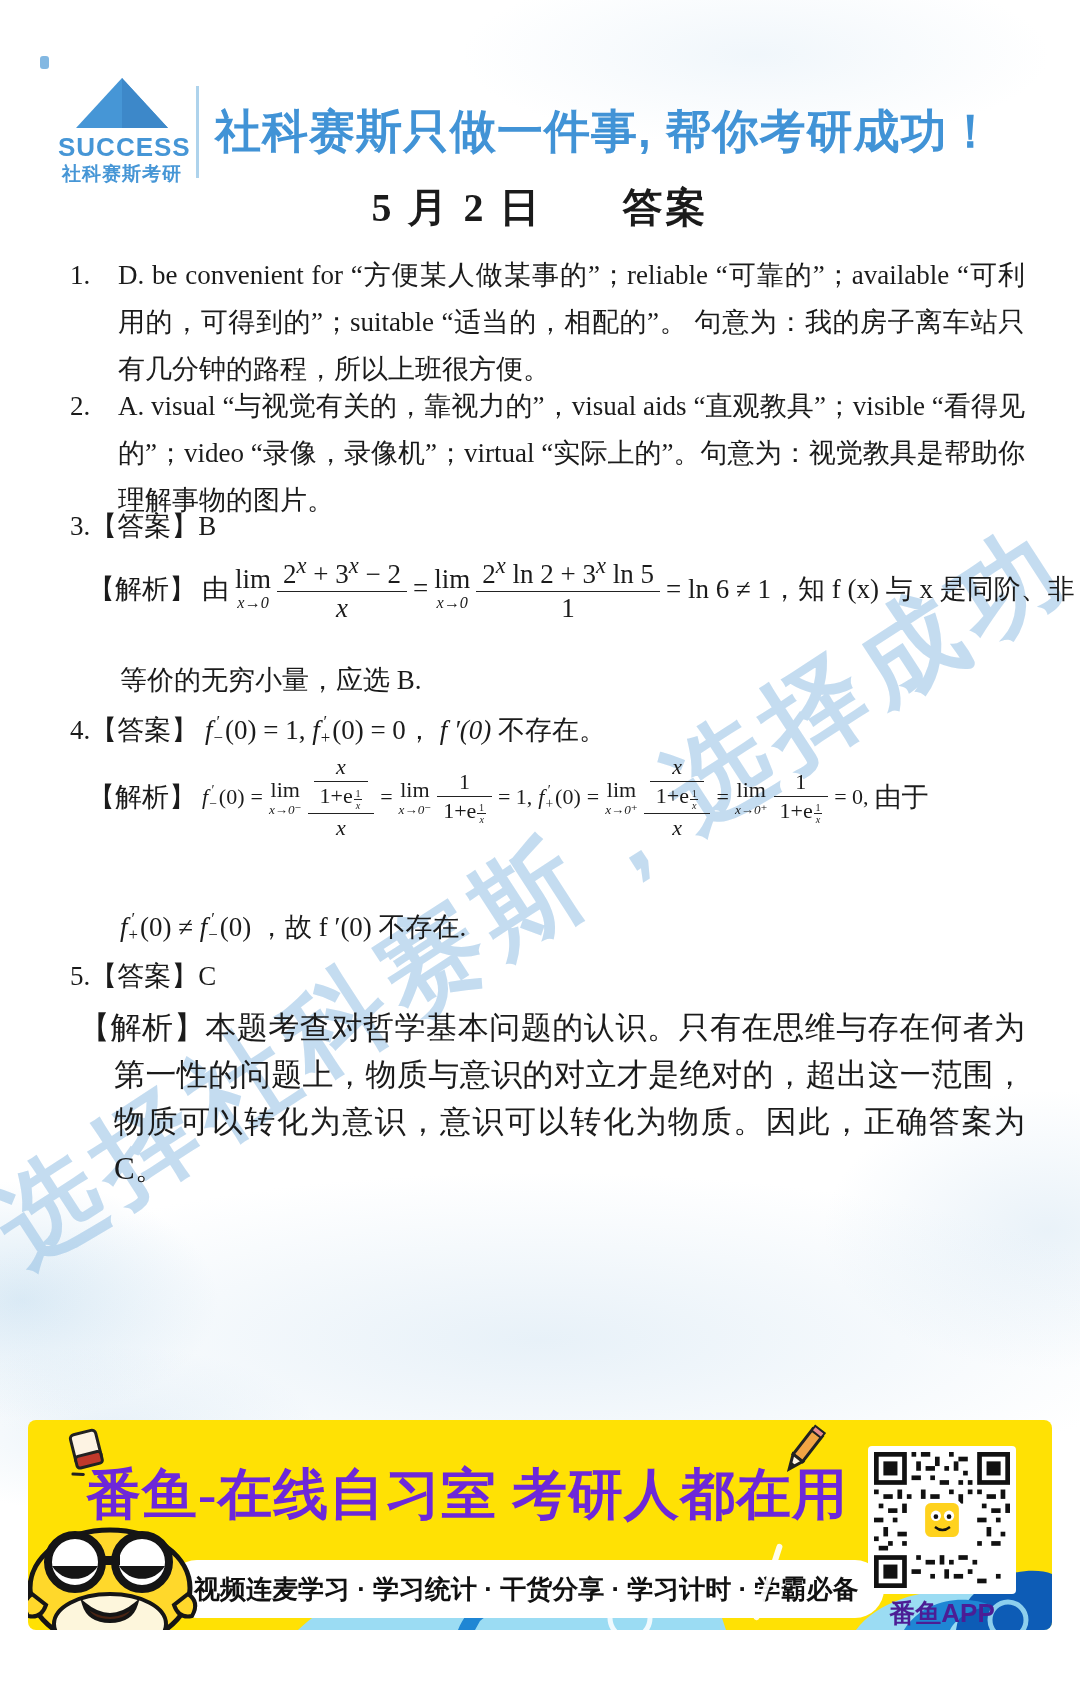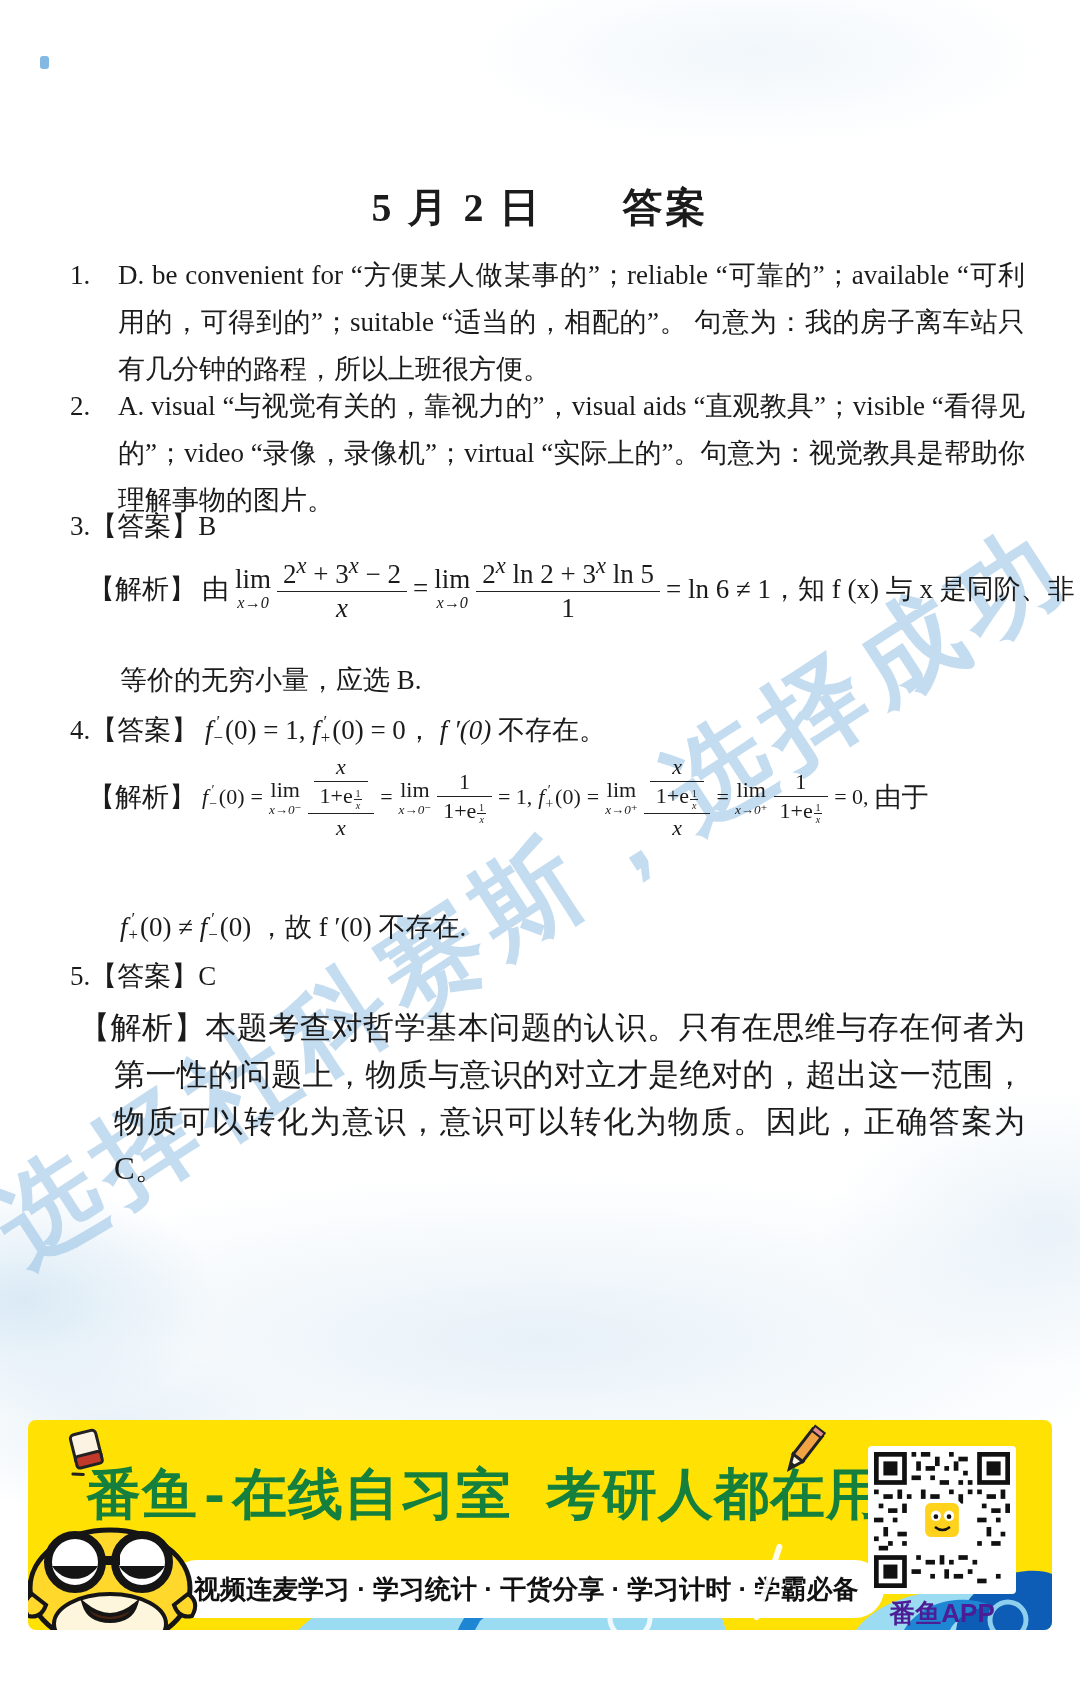--- a/index.html
+++ b/index.html
@@ -50,22 +50,22 @@
   .ss{display:inline-flex;flex-direction:column;align-items:center;font-size:0.62em;line-height:1;vertical-align:-0.28em;margin:0 2px 0 1px;}
   .ss span{display:block;height:0.95em;}
   .tfx{display:inline-flex;flex-direction:column;align-items:center;font-size:0.46em;line-height:1.1;vertical-align:0.62em;margin-left:1px;}
   .tfx .td{border-top:1px solid #222;padding:0 2px;}
   .fss{display:inline-flex;align-items:center;}
   .m4{font-size:22px;}
   .cn{font-size:27px;}
   
   .banner{position:absolute;left:28px;top:1420px;width:1024px;height:210px;z-index:3;
     background:#ffe104;border-radius:8px;overflow:hidden;}
-  .headline{position:absolute;left:58px;top:38px;font-family:Liberation Mono, monospace;
-    font-weight:900;font-size:55px;letter-spacing:1px;color:#15803d;white-space:nowrap;z-index:4;text-align:right;}
+  .headline{position:absolute;left:58px;top:38px;font-family:Liberation Serif, serif;
+    font-weight:900;font-size:55px;letter-spacing:1px;color:#6d28d9;white-space:nowrap;z-index:4;text-align:right;}
   .pill{position:absolute;left:140px;top:140px;height:58px;line-height:58px;background:#fff;border-radius:29px;
     padding:0 26px;font-family:"Liberation Sans","DejaVu Sans",sans-serif;font-weight:700;font-size:26px;color:#111;
     white-space:nowrap;z-index:4;}
   .mascot{position:absolute;left:-6px;top:104px;z-index:5;}
   .eraser{position:absolute;left:36px;top:6px;z-index:4;}
   .pencil{position:absolute;left:748px;top:2px;z-index:4;}
   .slash{position:absolute;left:737px;top:122px;width:6px;height:80px;background:#fff;border-radius:3px;
     transform:rotate(18deg);z-index:4;opacity:.92;}
   .qr{position:absolute;left:840px;top:26px;width:148px;height:148px;background:#fff;border-radius:4px;padding:6px;box-sizing:border-box;z-index:5;}
   .applabel{position:absolute;left:840px;top:176px;width:148px;text-align:center;
@@ -73,20 +73,32 @@
   .waves{position:absolute;left:0;bottom:0;width:1024px;height:72px;z-index:3;}
 </style>
 </head>
 <body>
 
 <div class="page">
 
   <div class="watermark">选择社科赛斯，选择成功</div>
   <div class="speck"></div>
 
+  <div class="header">
+    <div class="logo">
+      <svg width="96" height="54" viewBox="0 0 96 54">
+        <polygon points="48,2 94,52 2,52" fill="#4696d6"></polygon>
+        <polygon points="48,2 94,52 48,52" fill="#3d88c9"></polygon>
+      </svg>
+      <div class="nm">SUCCESS</div>
+      <div class="sb">社科赛斯考研</div>
+    </div>
+    <div class="divider"></div>
+    <div class="slogan">社科赛斯只做一件事, 帮你考研成功！</div>
+  </div>
 
   <div class="title">
     <span>5 月 2 日</span>
     <span>答案</span>
   </div>
 
   <div class="blk qrow" style="top:252px">
     <div class="qno">1.</div>
     <div class="qtext">D. be convenient for “方便某人做某事的”；reliable “可靠的”；available “可利用的，可得到的”；suitable “适当的，相配的”。 句意为：我的房子离车站只有几分钟的路程，所以上班很方便。</div>
   </div>

